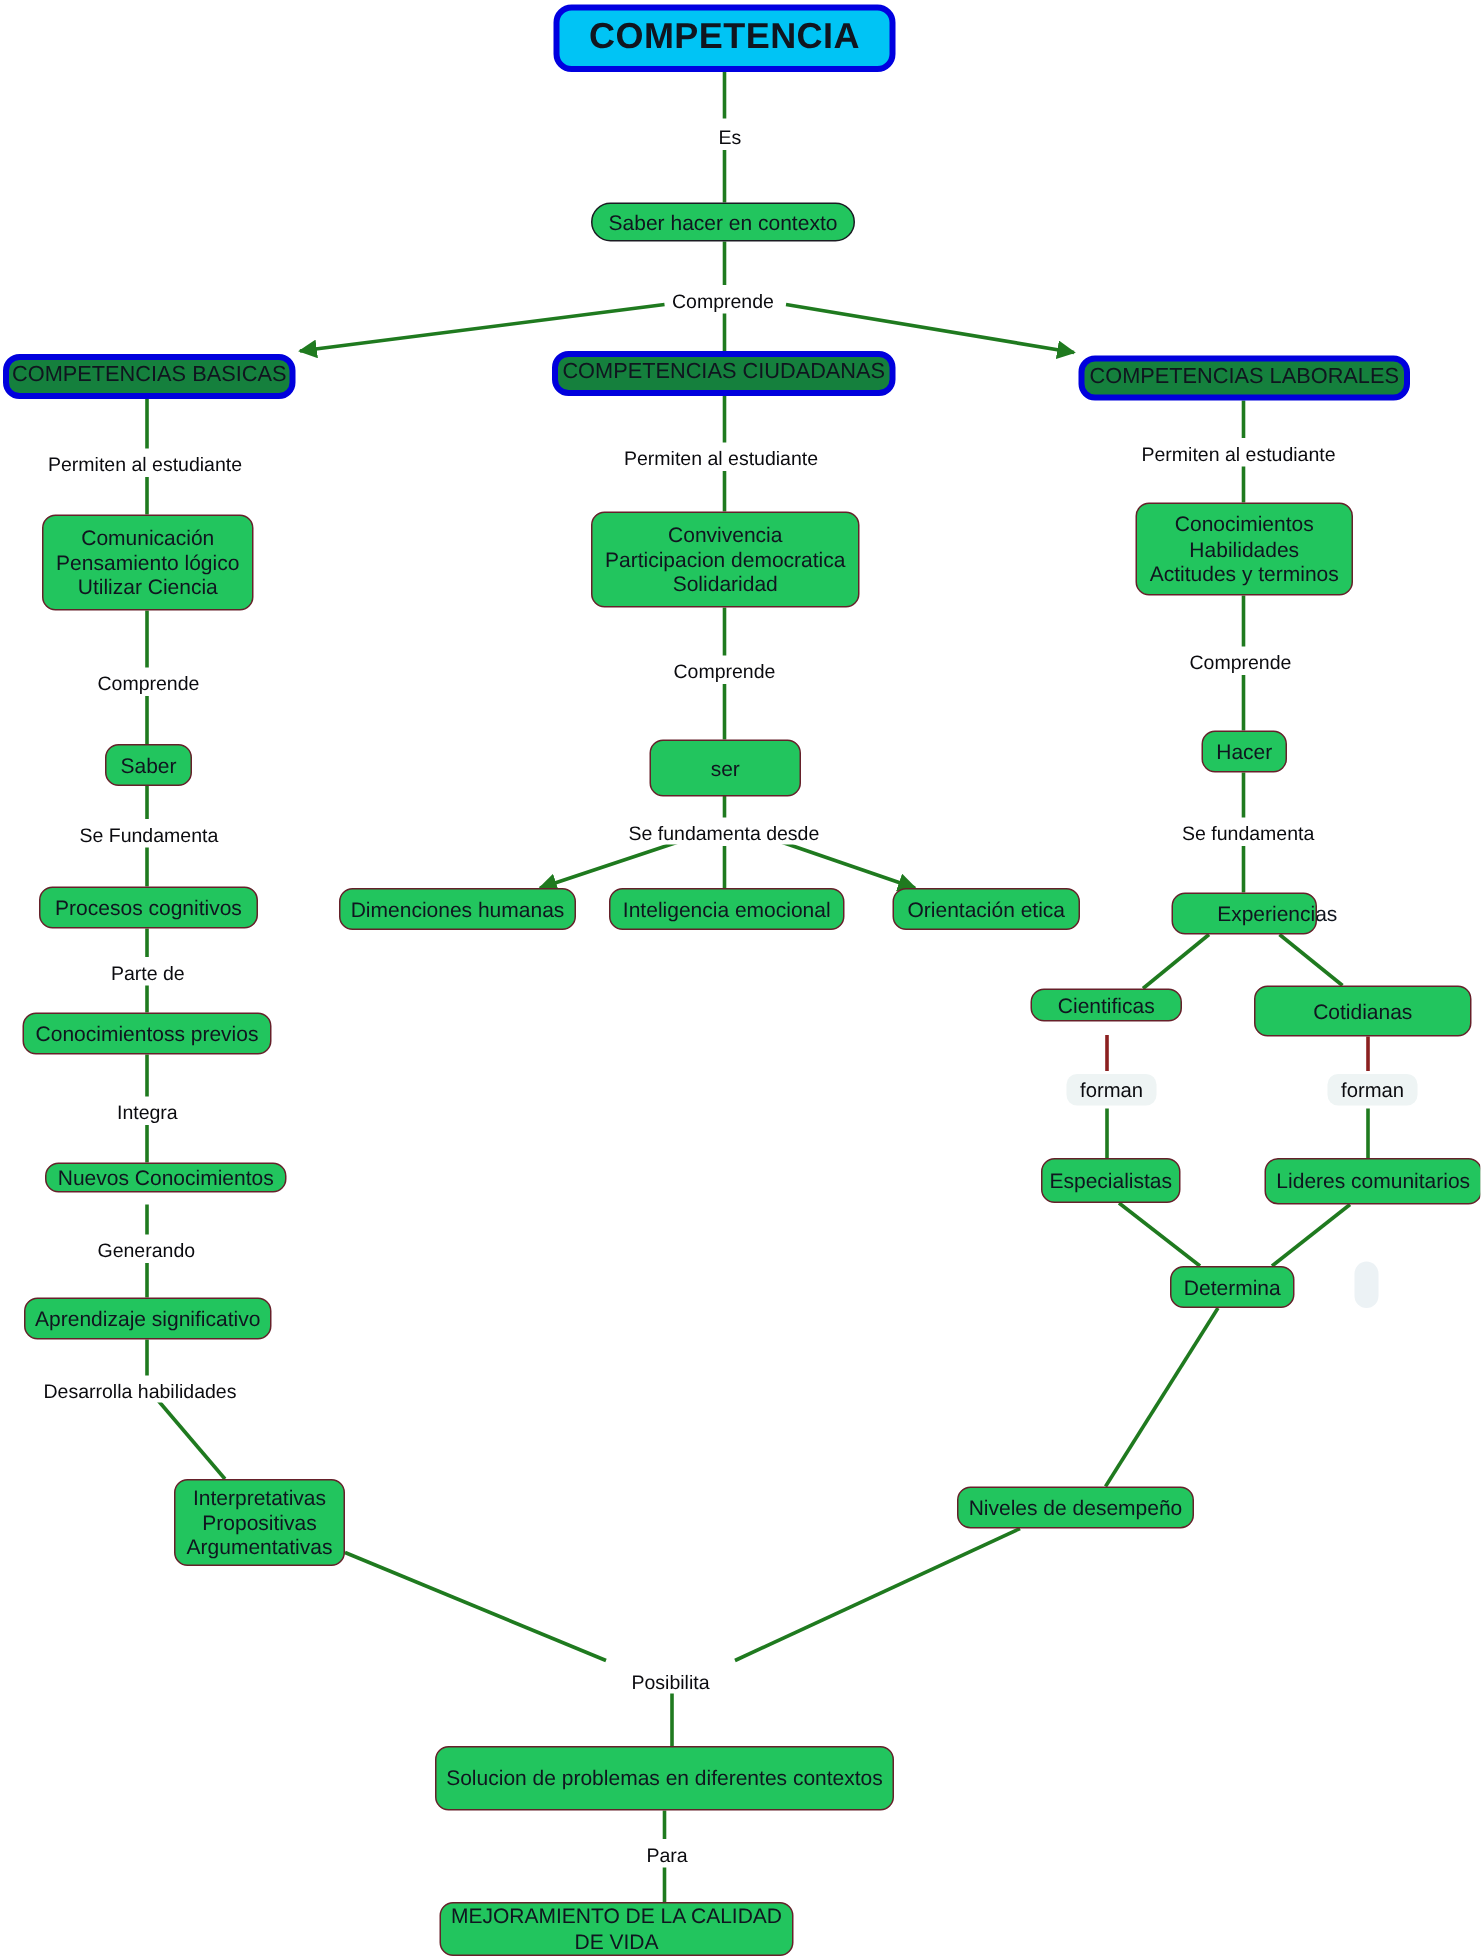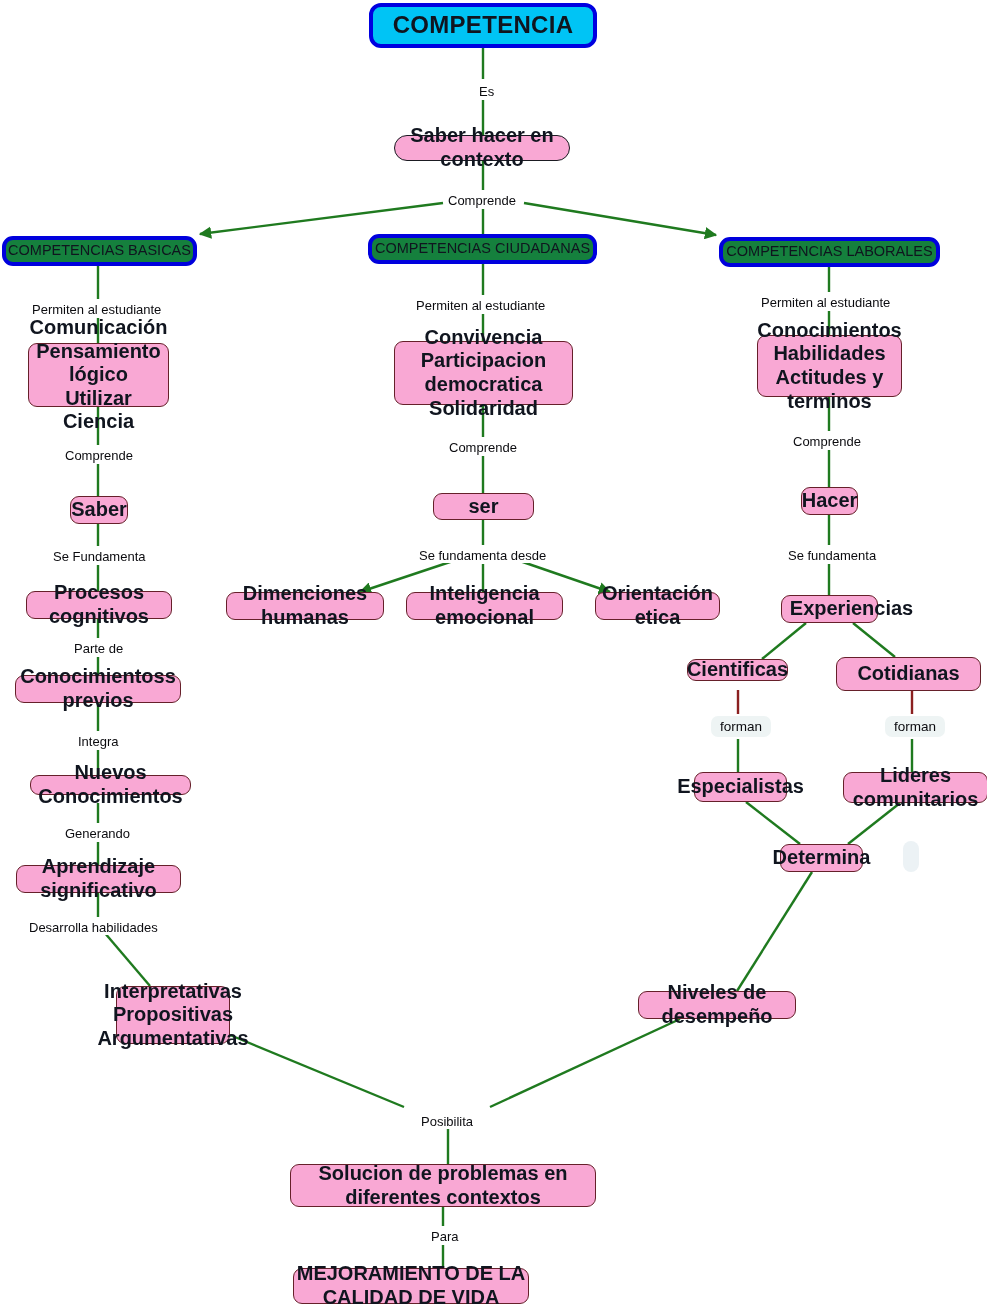--- a/index.html
+++ b/index.html
@@ -55,25 +55,24 @@
   
   .node.category {
     background: #15803d;
     border: 4px solid #0000dd;
     border-radius: 11px;
     font-size: 14.5px;
   }
 
   
   .node.concept {
-    background: #f9a8d4;
+    background: #22c55e;
     border: 1.6px solid #66202a;
     border-radius: 9px;
-    font-size: 20px;
-    font-weight: bold;
+    font-size: 14px;
   }
 
   
   .node.concept.dark-border {
     border-color: #1b1b22;
   }
 
   
   .linklabel {
     position: absolute;
@@ -208,21 +207,21 @@
 Pensamiento lógico
 Utilizar Ciencia</div>
   <div class="node concept" style="left:394px; top:341px; width:179px; height:64px;">Convivencia
 Participacion democratica
 Solidaridad</div>
   <div class="node concept" style="left:757px; top:335px; width:145px; height:62px;">Conocimientos
 Habilidades
 Actitudes y terminos</div>
 
   <div class="node concept" style="left:70px; top:496px; width:58px; height:28px;">Saber</div>
-  <div class="node concept" style="left:433px; top:493px; width:101px; height:27px;">ser</div>
+  <div class="node concept" style="left:433px; top:493px; width:101px; height:38px;">ser</div>
   <div class="node concept" style="left:801px; top:487px; width:57px; height:28px;">Hacer</div>
 
   <div class="node concept" style="left:26px; top:591px; width:146px; height:28px;">Procesos cognitivos</div>
   <div class="node concept" style="left:226px; top:592px; width:158px; height:28px;">Dimenciones humanas</div>
   <div class="node concept" style="left:406px; top:592px; width:157px; height:28px;">Inteligencia emocional</div>
   <div class="node concept" style="left:595px; top:592px; width:125px; height:28px;">Orientación etica</div>
   <div class="node concept" style="left:781px; top:595px; width:97px; height:28px;padding-left:44px;">Experiencias</div>
 
   <div class="node concept" style="left:15px; top:675px; width:166px; height:28px;">Conocimientoss previos</div>
   <div class="node concept" style="left:687px; top:659px; width:101px; height:22px;">Cientificas</div>

